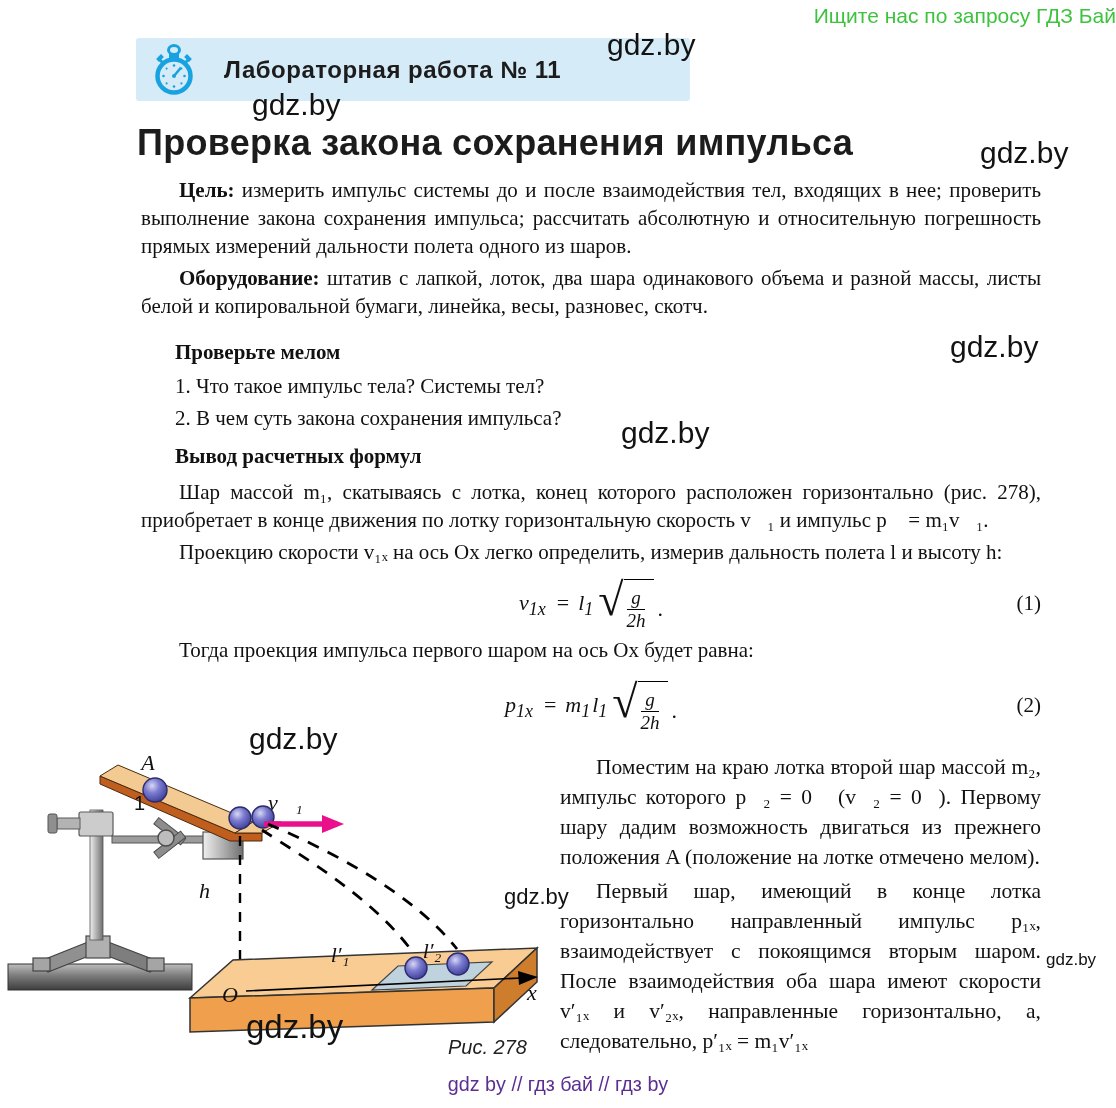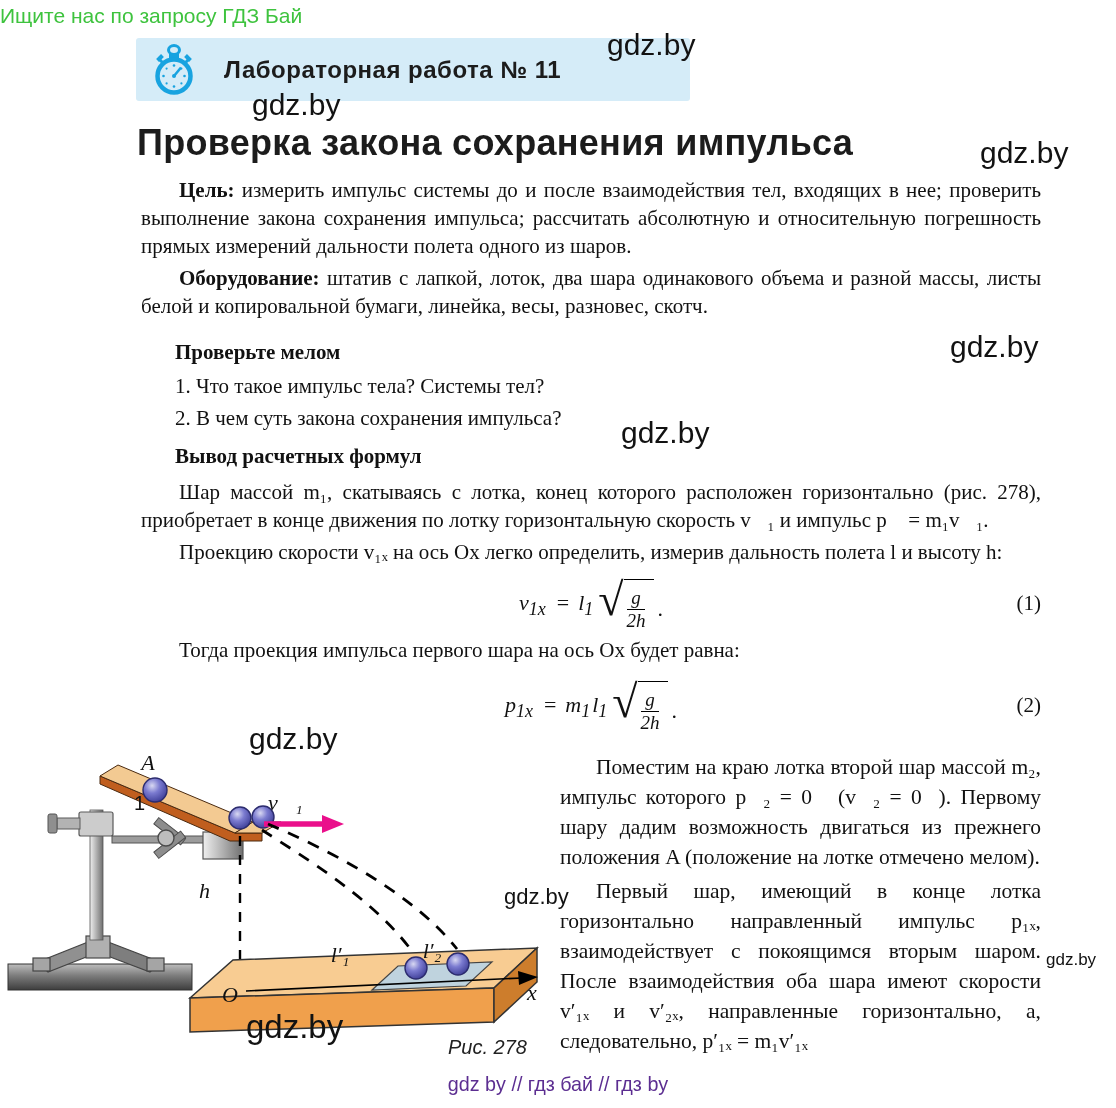--- a/index.html
+++ b/index.html
@@ -1,21 +1,21 @@
 <!DOCTYPE html>
 <html><head>
 <meta charset="utf-8">
 <style>
   html,body{margin:0;padding:0;background:#ffffff;}
   body{width:1116px;height:1108px;position:relative;overflow:hidden;
        font-family:"Liberation Serif", serif;color:#111;}
   .abs{position:absolute;}
 
   
-  .banner{top:4px;left:0;right:0;text-align:left;
+  .banner{top:4px;left:0;right:0;text-align:right;
           font-family:"Liberation Sans", sans-serif;font-size:21px;}
 
   
   .header-box{left:136px;top:38px;width:554px;height:63px;background:#d5ecf8;
               border-radius:3px;display:flex;align-items:center;}
   .header-title{font-family:"Liberation Sans", sans-serif;font-weight:bold;
                 font-size:24px;color:#1c1c1c;margin-left:28px;letter-spacing:.5px;}
   .timer{margin-left:16px;flex:0 0 auto;}
 
   
@@ -138,21 +138,21 @@
         <span class="rbody"><span class="frac">
           <span class="fn">g</span>
           <span class="fd">2h</span>
         </span></span>
       </span>
       <span class="mend">.</span>
     </span>
     <span class="ftag">(1)</span>
   </div>
 
-  <p class="para">Тогда проекция импульса первого шара на ось Ox будет равна:</p>
+  <p class="para">Тогда проекция импульса первого шаром на ось Ox будет равна:</p>
 
   <div class="gap8"></div>
   <div class="formula-row">
     <span class="math">
       <span>p</span>
         <sub>1x</sub>
       <span class="mrel">=</span>
       <span>m</span>
         <sub>1</sub>
       <span>l</span>

